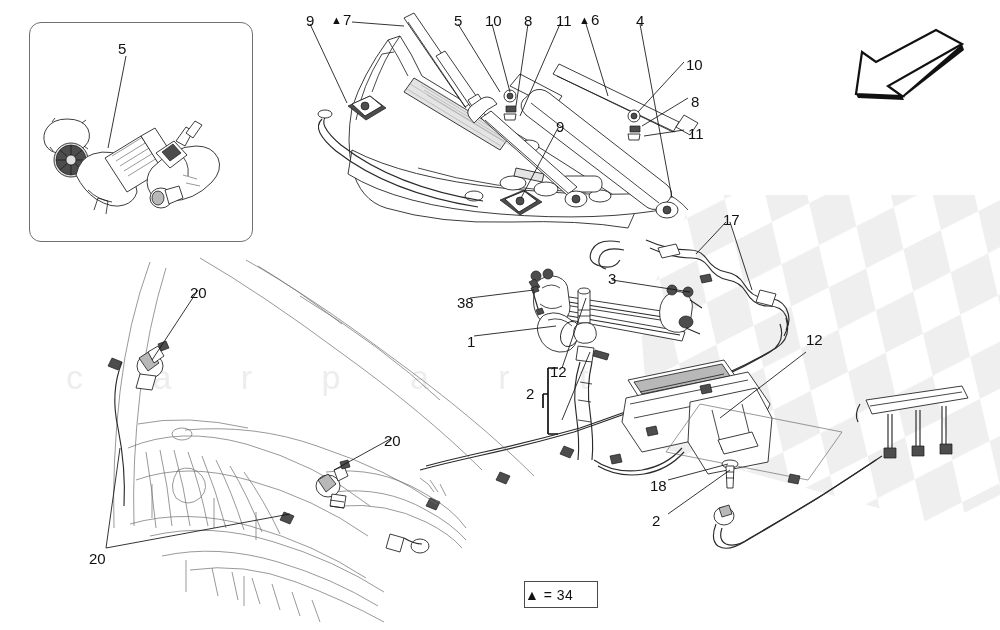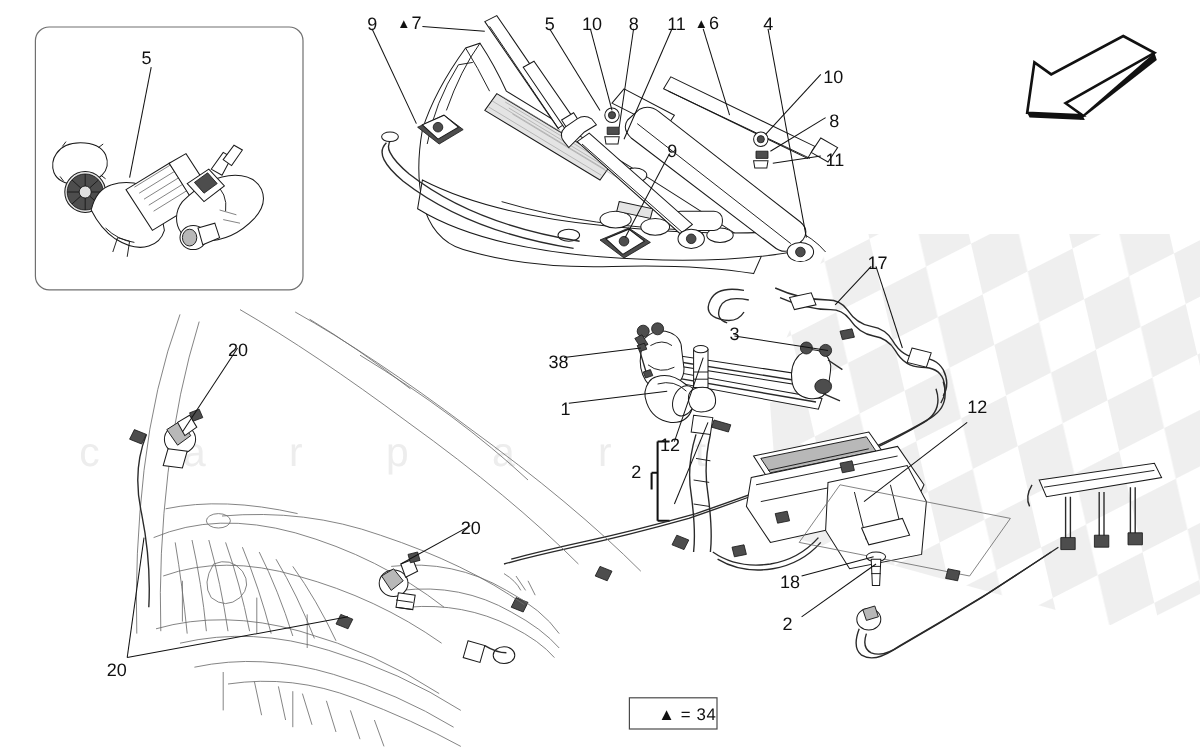--- a/index.html
+++ b/index.html
@@ -16,21 +16,21 @@
   .wm-sub{position:absolute;left:8px;top:108px;font-size:34px;letter-spacing:30px;
     color:#ededed;font-family:"Liberation Sans",sans-serif;}
 
   
   .lbl{position:absolute;font-family:"Liberation Sans",sans-serif;font-size:15px;color:#111;
     white-space:nowrap;line-height:1;}
   .lbl.tri::before{content:"\25B2";font-size:11px;margin-right:1px;position:relative;top:-1px;}
 
   
   #legend{position:absolute;left:524px;top:581px;width:72px;height:25px;border:1px solid #4a4a4a;
-    background:#fff;display:flex;align-items:center;justify-content:flex-end;
+    background:#fff;display:flex;align-items:center;justify-content:flex-start;
     font-family:"Liberation Sans",sans-serif;font-size:14px;color:#111;letter-spacing:.5px;}
 
   
   #inset-frame{position:absolute;left:29px;top:22px;width:222px;height:218px;
     border:1px solid #707070;border-radius:12px;background:transparent;}
 
   svg.layer{position:absolute;left:0;top:0;width:1000px;height:630px;pointer-events:none;}
   .ln{fill:none;stroke:#1a1a1a;stroke-width:.8;}
   .ln2{fill:none;stroke:#2a2a2a;stroke-width:1.15;}
   .lnlt{fill:none;stroke:#6d6d6d;stroke-width:.7;}

